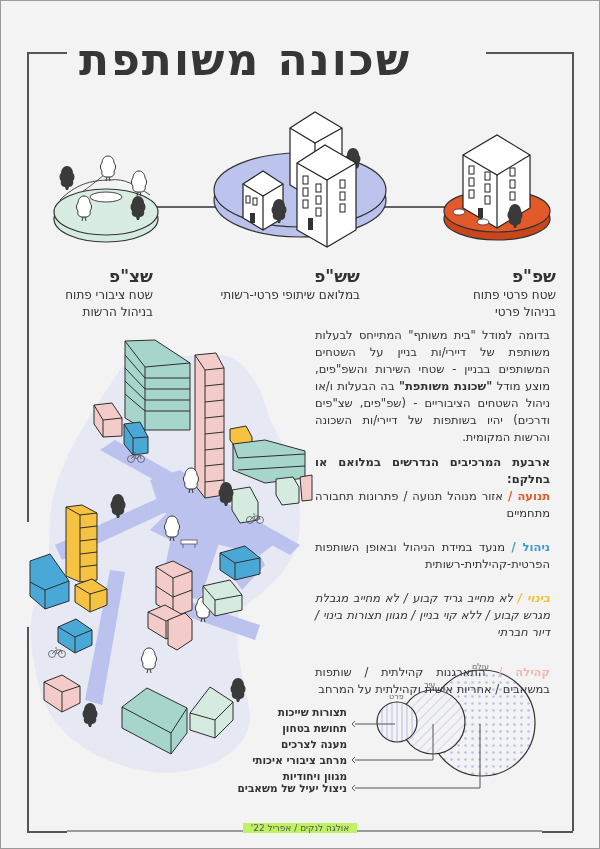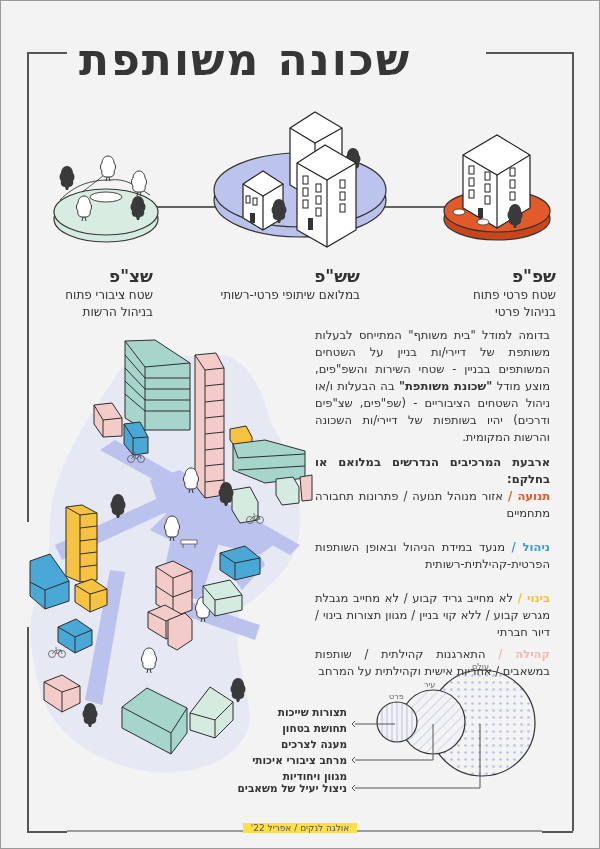--- a/index.html
+++ b/index.html
@@ -10,21 +10,21 @@
   .title span{background:#f3f3f3;padding:0 12px;}
   .zone-label{position:absolute;direction:rtl;text-align:right;color:#333;}
   .zone-label .zl-title{font-weight:bold;font-size:17px;line-height:21px;}
   .zone-label .zl-line{font-size:12px;line-height:17px;}
   .p-text{position:absolute;direction:rtl;text-align:justify;font-size:11.5px;line-height:17px;color:#333;width:235px;right:50px;}
   .p-text b{font-weight:bold;}
   .kw{font-weight:bold;}
   .venn-label{position:absolute;direction:rtl;text-align:right;font-size:10.5px;font-weight:bold;line-height:16px;color:#333;}
   .circle-label{position:absolute;font-size:8px;color:#666;direction:rtl;}
   .footer{position:absolute;top:823px;left:0;width:600px;text-align:center;font-size:9px;color:#555;direction:rtl;}
-  .footer span{background:#fde047;padding:0 8px;}
+  .footer span{background:#bef264;padding:0 8px;}
   svg{position:absolute;left:0;top:0;}
 </style>
 </head>
 <body>
 
 <div class="outer-border"></div>
 
 <div class="frame-line" style="left:27px;top:52px;width:88px;height:1.5px;"></div>
 <div class="frame-line" style="left:486px;top:52px;width:88px;height:1.5px;"></div>
 <div class="frame-line" style="left:27px;top:52px;width:1.5px;height:470px;"></div>
@@ -292,21 +292,21 @@
 </div>
 
 <div class="p-text" style="top:454px;">
   <div class="kw" style="color:#333;">ארבעת המרכיבים הנדרשים במלואם או בחלקם:</div>
   <div style="margin-bottom:17px;">
     <span class="kw" style="color:#e2592a;">תנועה /</span><span> אזור מנוהל תנועה / פתרונות תחבורה מתחמיים</span>
   </div>
   <div style="margin-bottom:17px;">
     <span class="kw" style="color:#3a9ccf;">ניהול /</span><span> מנעד במידת הניהול ובאופן השותפות הפרטית-קהילתית-רשותית</span>
   </div>
-  <div style="margin-bottom:5px;">
+  <div style="margin-bottom:23px;font-style:italic;">
     <span class="kw" style="color:#f2c035;">בינוי /</span><span> לא מחייב גריד קבוע / לא מחייב מגבלת מגרש קבוע / ללא קוי בניין / מגוון תצורות בינוי / דיור חברתי</span>
   </div>
   <div>
     <span class="kw" style="color:#f0b9b4;">קהילה /</span><span> התארגנות קהילתית / שותפות במשאבים / אחריות אישית וקהילתית על המרחב</span>
   </div>
 </div>
 
 <div class="circle-label" style="left:389px;top:692px;">פרט</div>
 <div class="circle-label" style="left:424px;top:680px;">עיר</div>
 <div class="circle-label" style="left:472px;top:662px;">עולם</div>

